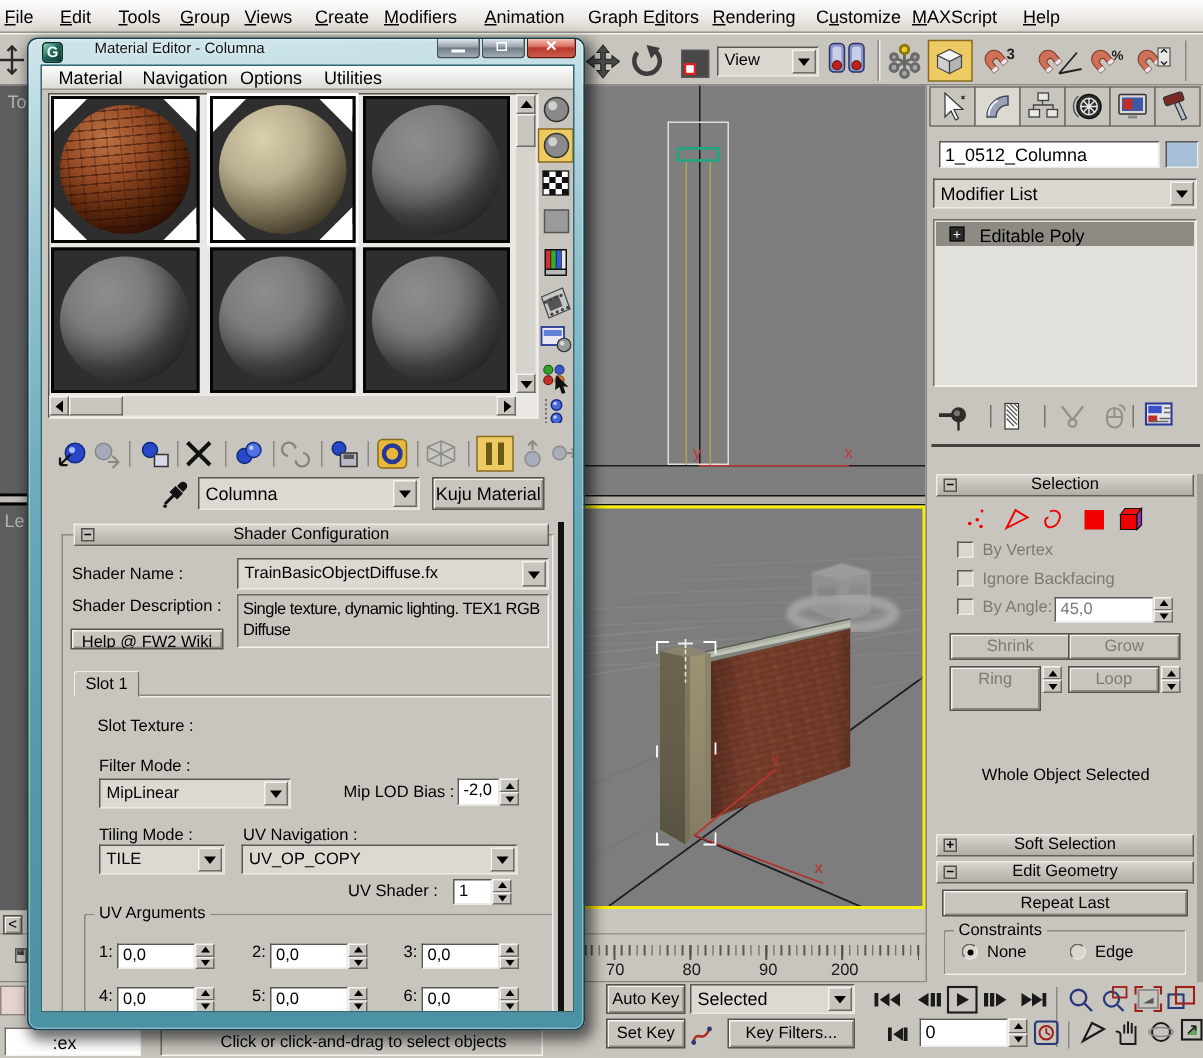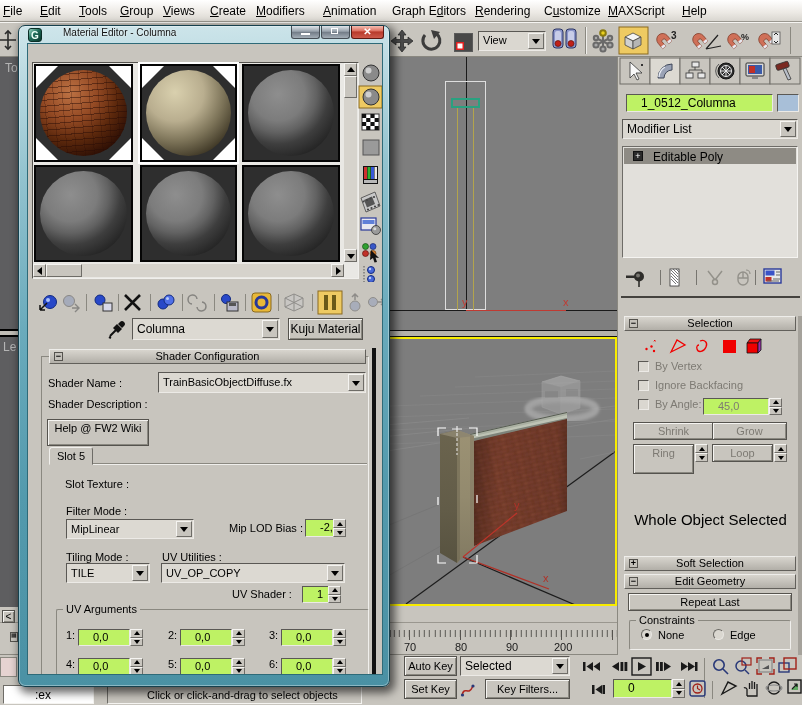--- a/index.html
+++ b/index.html
@@ -1,20 +1,20 @@
 <!DOCTYPE html>
 <html><head><meta charset="utf-8">
 <style>
 *{margin:0;padding:0;box-sizing:border-box}
 html,body{width:802px;height:705px;overflow:hidden}
 body{font-family:"Liberation Sans",sans-serif;font-size:11px;color:#000;background:#c8c5be;position:relative}
 .ab{position:absolute}
 .rz{border:1px solid;border-color:#f5f4f1 #6e6c67 #6e6c67 #f5f4f1;background:#c8c5be}
 .sz{border:1px solid;border-color:#6e6c67 #f5f4f1 #f5f4f1 #6e6c67}
-.fld{background:#bef264;border:1px solid;border-color:#5a5854 #eceae6 #eceae6 #5a5854;padding:1px 14px;overflow:hidden;white-space:nowrap}
+.fld{background:#ffffff;border:1px solid;border-color:#5a5854 #eceae6 #eceae6 #5a5854;padding:1px 3px;overflow:hidden;white-space:nowrap}
 .btn{border:1px solid #55534e;box-shadow:inset 1px 1px 0 #f5f4f1, inset -1px -1px 0 #8a8880;background:#c8c5be;text-align:center;overflow:hidden;white-space:nowrap}
 .gtxt{color:#7d7a73}
 .cmb{background:#dad7d0;border:1px solid;border-color:#5a5854 #eceae6 #eceae6 #5a5854}
 .cmbtxt{position:absolute;left:4px;top:2px;white-space:nowrap}
 .cmbbtn{position:absolute;right:1px;top:1px;bottom:1px;width:16px;background:#c8c5be;border:1px solid;border-color:#f5f4f1 #6e6c67 #6e6c67 #f5f4f1}
 .arr{position:absolute;left:50%;top:50%;margin:-2px 0 0 -4px;width:0;height:0;border:4px solid transparent;border-top:5px solid #000;border-bottom:none}
 .spn{position:absolute;width:13px}
 .spn .u,.spn .d{position:absolute;left:0;right:0;height:50%;background:#c8c5be;border:1px solid;border-color:#f5f4f1 #6e6c67 #6e6c67 #f5f4f1}
 .spn .u{top:0}.spn .d{bottom:0}
 .spn .u:after,.spn .d:after{content:"";position:absolute;left:50%;top:50%;width:0;height:0}
@@ -421,21 +421,21 @@
  <div class="ab btn gtxt" style="left:15px;top:387px;width:61px;height:30px;line-height:16px">Ring</div>
  <div class="ab spn" style="left:77px;top:387px;height:18px">
       <span class="u"></span>
       <span class="d"></span>
     </div>
  <div class="ab btn gtxt" style="left:94px;top:387px;width:61px;height:18px;line-height:16px">Loop</div>
  <div class="ab spn" style="left:156px;top:387px;height:18px">
       <span class="u"></span>
       <span class="d"></span>
     </div>
- <div class="ab" style="left:0;top:454px;width:185px;text-align:center;font-size:15px">Whole Object Selected</div>
+ <div class="ab" style="left:0;top:454px;width:185px;text-align:center;font-size:11px">Whole Object Selected</div>
  <div class="ab rolh" style="left:6px;top:499px;width:172px;height:15px"><span class="pm">+</span>Soft Selection</div>
  <div class="ab rolh" style="left:6px;top:517px;width:172px;height:15px"><span class="pm">−</span>Edit Geometry</div>
  <div class="ab btn" style="left:10px;top:536px;width:164px;height:18px;line-height:16px">Repeat Last</div>
  <div class="ab grp" style="left:11px;top:563px;width:162px;height:30px">
   <span class="grplbl">Constraints</span>
   <span class="rad on" style="position:absolute;left:11px;top:8px"></span>
       <span style="position:absolute;left:28px;top:8px">None</span>
   <span class="rad" style="position:absolute;left:83px;top:8px"></span>
       <span style="position:absolute;left:100px;top:8px">Edge</span>
  </div>
@@ -564,20 +564,26 @@
  <div class="ab" style="left:272px;top:0;width:29px;height:13px;background:linear-gradient(#dfe5ea,#97a1ab 45%,#717b86 50%,#a3adb6);border:1px solid #454d55;border-top:none;border-radius:0 0 3px 3px">
       <div class="ab" style="left:9px;top:7px;width:9px;height:2px;background:#fff"></div>
     </div>
  <div class="ab" style="left:302px;top:0;width:29px;height:13px;background:linear-gradient(#dfe5ea,#97a1ab 45%,#717b86 50%,#a3adb6);border:1px solid #454d55;border-top:none;border-radius:0 0 3px 3px">
       <div class="ab" style="left:9px;top:2px;width:7px;height:6px;border:1.5px solid #fff"></div>
     </div>
  <div class="ab" style="left:332px;top:0;width:33px;height:13px;background:linear-gradient(#f4beb2,#dd7263 40%,#b83a2b 50%,#cd5a4b);border:1px solid #5c1812;border-top:none;border-radius:0 0 3px 3px;color:#fff;font-size:10px;font-weight:bold;text-align:center;line-height:12px">✕</div>
 
  <div class="ab" id="mecontent" style="left:8px;top:17px;width:356px;height:632px;background:#c8c5be;border:1px solid #2e6a78;overflow:hidden">
 
+  <div class="ab" style="left:0;top:0;width:356px;height:16px;background:linear-gradient(#fdfdfd,#dddbd6);border-bottom:1px solid #9a978f;font-size:12px">
+   <span class="ab" style="left:11px;top:1px">Material</span>
+   <span class="ab" style="left:67px;top:1px">Navigation</span>
+   <span class="ab" style="left:132px;top:1px">Options</span>
+   <span class="ab" style="left:188px;top:1px">Utilities</span>
+  </div>
 
   <div class="ab" style="left:4px;top:18px;width:327px;height:217px;background:#e9e8e4;border:1px solid;border-color:#55534e #f0efec #f0efec #55534e"></div>
   <div class="slot ab" style="left:6px;top:20px;width:99px;height:98px">
         <div class="sph" style="background:radial-gradient(circle at 34% 26%,#bd7244,#944a24 32%,#5c280c 56%,#2c0e04 80%)"></div>
         <div class="brk"></div>
         <i class="c1"></i>
         <i class="c2"></i>
         <i class="c3"></i>
         <i class="c4"></i>
       </div>
@@ -766,40 +772,41 @@
   <div class="ab rolh" style="left:21px;top:305px;width:317px;height:15px">Shader Configuration</div>
   <div class="ab" style="left:26px;top:308px;width:9px;height:9px;background:#c4c1ba;border:1px solid #55534e;line-height:7px;font-size:9px;text-align:center;font-weight:bold">−</div>
   <div class="ab" style="left:20px;top:333px">Shader Name :</div>
   <div class="ab cmb" style="left:130px;top:328px;width:208px;height:21px;background:#dcd9d2">
         <span class="cmbtxt" style="top:3px">TrainBasicObjectDiffuse.fx</span>
         <span class="cmbbtn">
           <span class="arr"></span>
         </span>
       </div>
   <div class="ab" style="left:20px;top:354px">Shader Description :</div>
-  <div class="ab btn" style="left:19px;top:375px;width:102px;height:27px;line-height:17px">Help @ FW2 Wiki</div>
-
-  <div class="ab" style="left:21px;top:403px;width:44px;height:18px;border:1px solid;border-color:#f0efec #6e6c67 transparent #f0efec;border-radius:3px 3px 0 0;text-align:center;line-height:16px">Slot 5</div>
+  <div class="ab sz" style="left:130px;top:352px;width:208px;height:36px;padding:2px 3px;line-height:14px;white-space:nowrap;letter-spacing:-0.35px">Single texture, dynamic lighting. TEX1 RGB<br>Diffuse</div>
+  <div class="ab btn" style="left:19px;top:375px;width:102px;height:14px;line-height:17px">Help @ FW2 Wiki</div>
+
+  <div class="ab" style="left:21px;top:403px;width:44px;height:18px;border:1px solid;border-color:#f0efec #6e6c67 transparent #f0efec;border-radius:3px 3px 0 0;text-align:center;line-height:16px">Slot 1</div>
   <div class="ab" style="left:65px;top:420px;width:274px;height:1px;background:#f0efec;box-shadow:0 -1px 0 #8a8880"></div>
   <div class="ab" style="left:37px;top:434px">Slot Texture :</div>
   <div class="ab" style="left:38px;top:461px">Filter Mode :</div>
   <div class="ab cmb" style="left:38px;top:475px;width:128px;height:20px;background:#dcd9d2">
         <span class="cmbtxt" style="top:3px">MipLinear</span>
         <span class="cmbbtn">
           <span class="arr"></span>
         </span>
       </div>
   <div class="ab" style="left:201px;top:478px">Mip LOD Bias :</div>
   <div class="ab fld" style="left:277px;top:475px;width:28px;height:18px">-2,0</div>
   <div class="ab spn" style="left:305px;top:475px;height:18px">
         <span class="u"></span>
         <span class="d"></span>
       </div>
   <div class="ab" style="left:38px;top:507px">Tiling Mode :</div>
-  <div class="ab" style="left:134px;top:507px">UV Utilities :</div>
+  <div class="ab" style="left:134px;top:507px">UV Navigation :</div>
   <div class="ab cmb" style="left:38px;top:519px;width:84px;height:20px;background:#dcd9d2">
         <span class="cmbtxt" style="top:3px">TILE</span>
         <span class="cmbbtn">
           <span class="arr"></span>
         </span>
       </div>
   <div class="ab cmb" style="left:133px;top:519px;width:184px;height:20px;background:#dcd9d2">
         <span class="cmbtxt" style="top:3px">UV_OP_COPY</span>
         <span class="cmbbtn">
           <span class="arr"></span>

